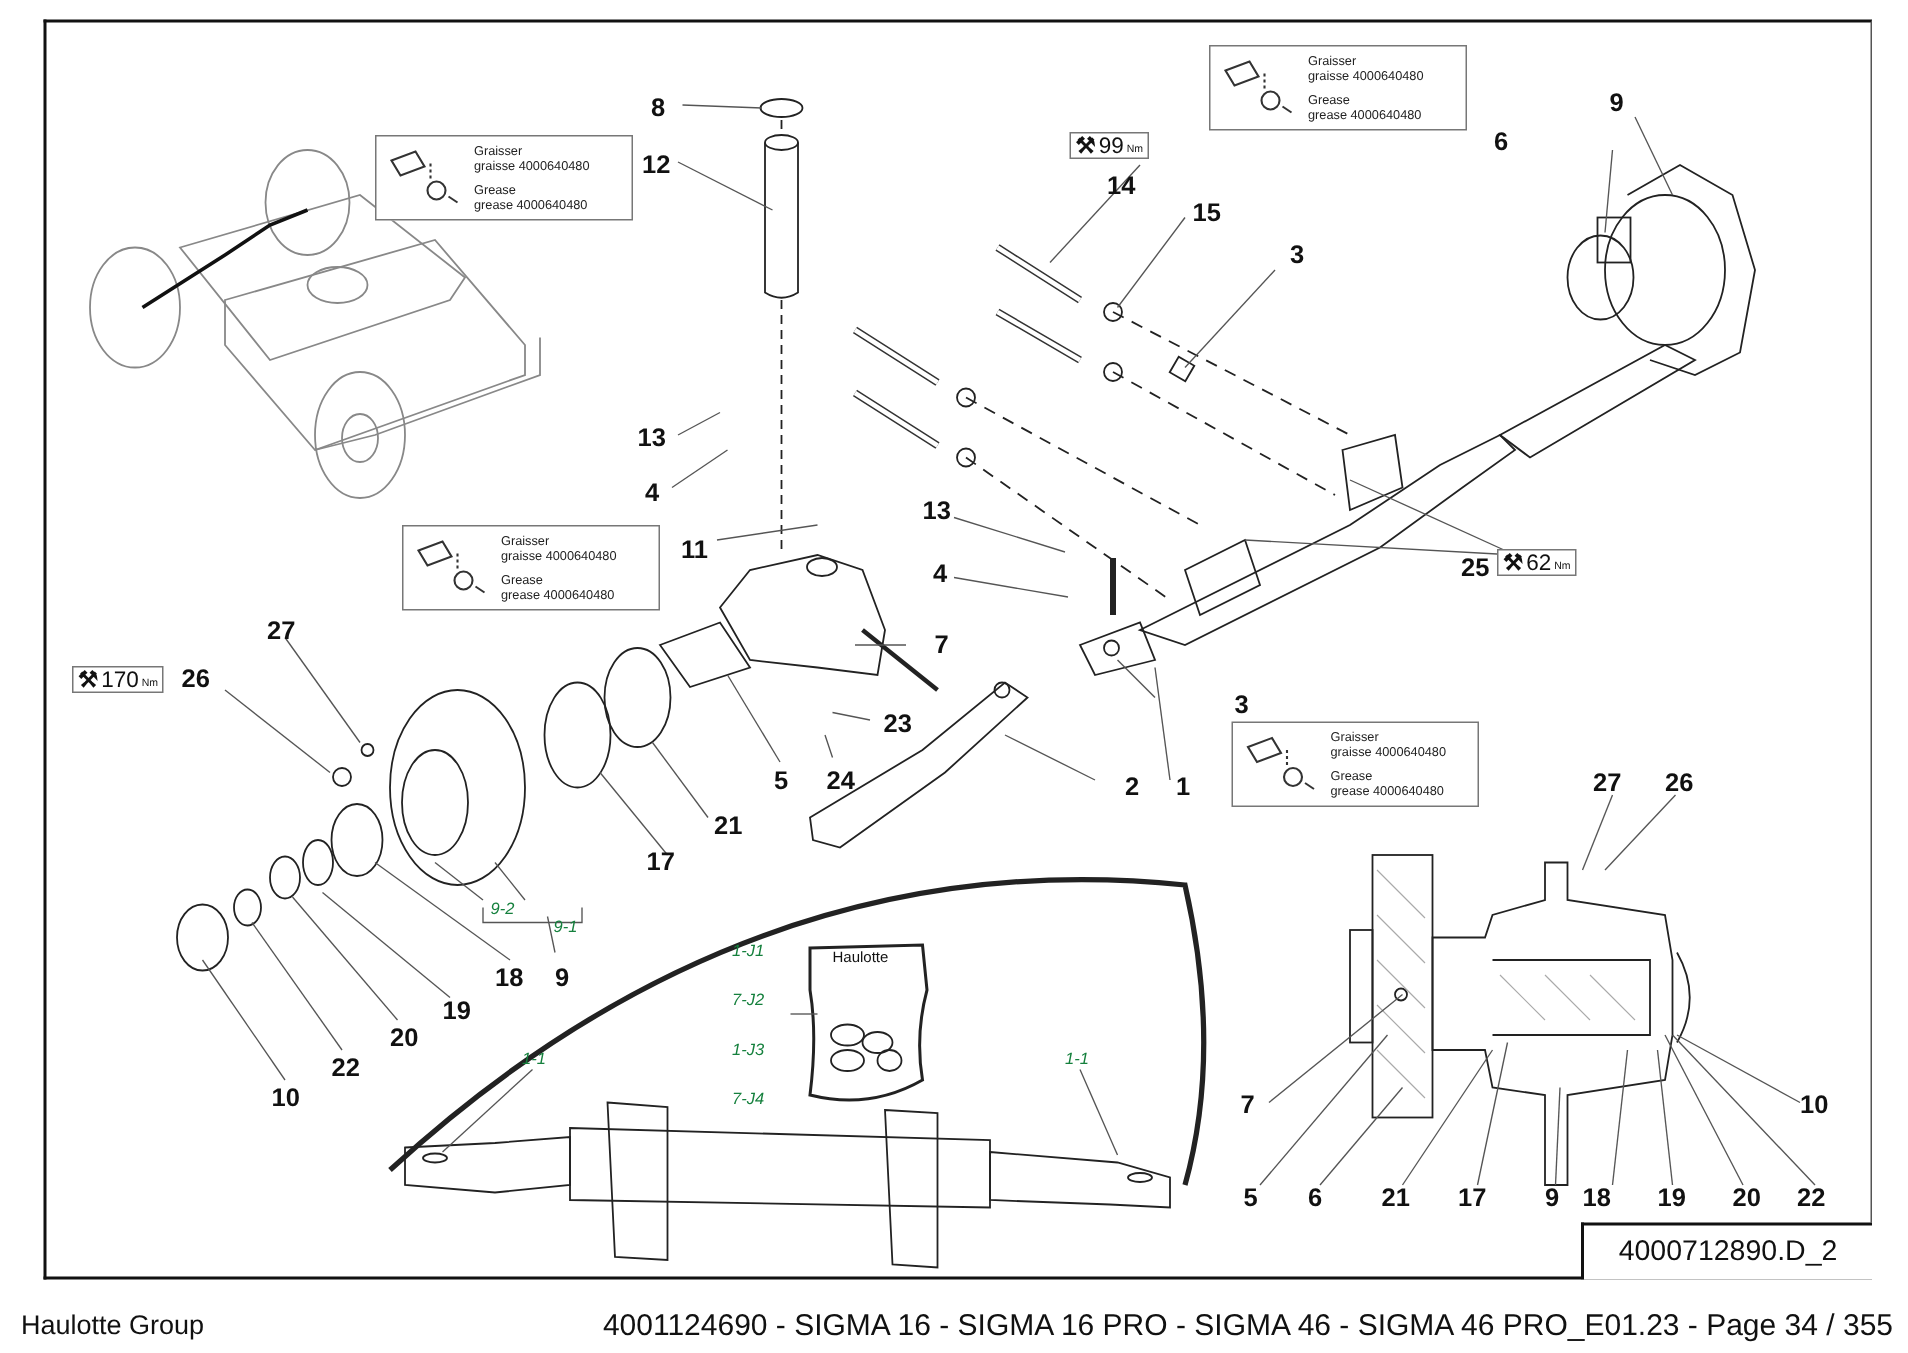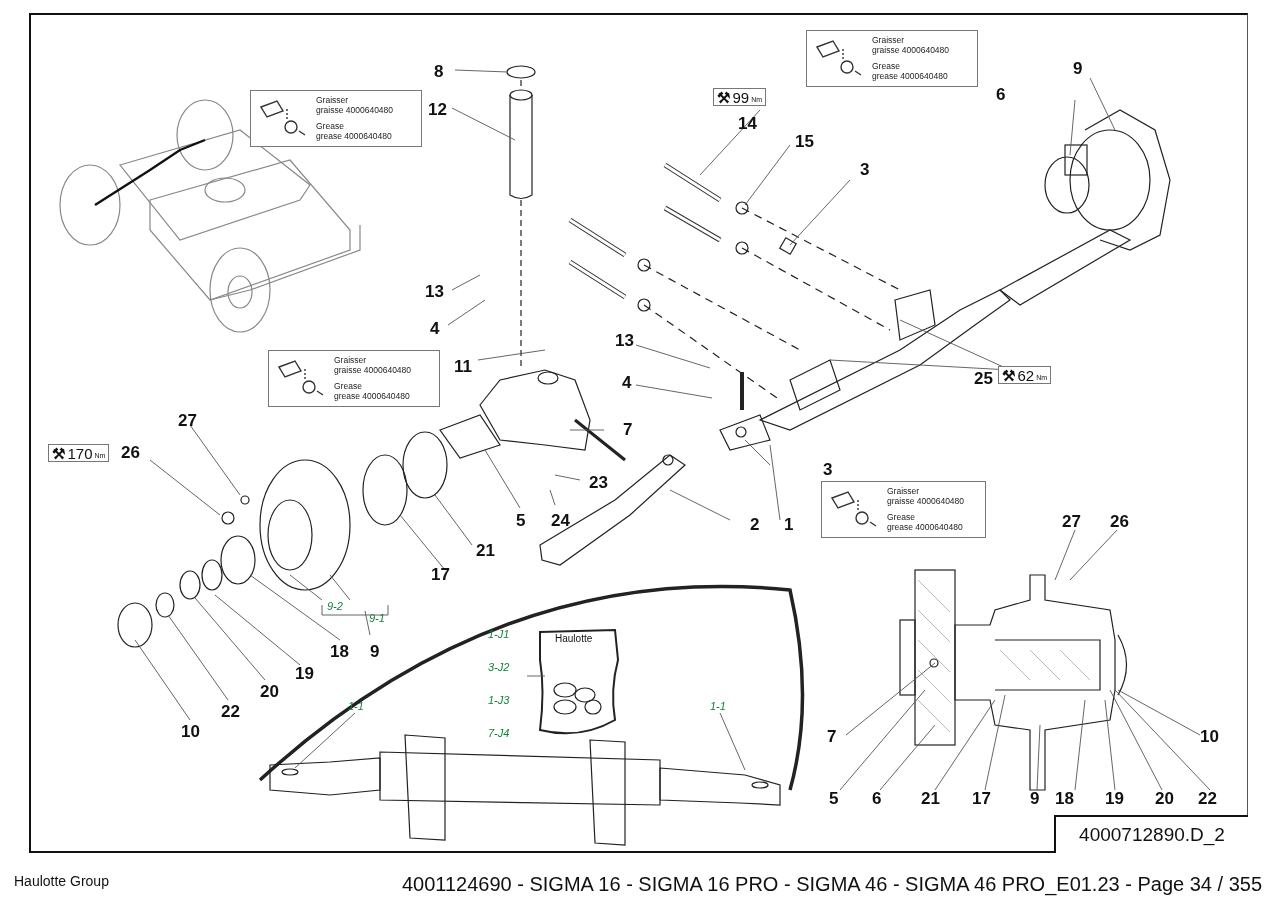--- a/index.html
+++ b/index.html
@@ -10,21 +10,21 @@
   .ilbl{position:absolute;font-weight:normal;font-style:italic;font-size:11px;line-height:14px;color:#15803d;white-space:nowrap;}
   .torque{position:absolute;border:1px solid #777;background:#fff;height:18px;display:flex;align-items:center;padding:0 3px;box-sizing:border-box;gap:2px;}
   .torque .tv{font-size:15px;line-height:15px;}
   .torque .tu{font-size:7px;line-height:7px;margin-top:5px;}
   .torque .ti{font-size:15px;font-weight:bold;line-height:15px;}
   .grease{position:absolute;width:150px;height:52px;border:1px solid #777;background:#fff;box-sizing:border-box;}
   .grease .gi{position:absolute;left:6px;top:6px;width:50px;height:40px;}
   .grease .gt{position:absolute;left:65px;font-size:8.5px;line-height:10px;color:#222;text-align:center;}
   .grease .gt.it{}
   #docno{position:absolute;left:1054px;top:815px;width:194px;height:38px;border-top:2px solid #111;border-left:2px solid #111;box-sizing:border-box;display:flex;align-items:center;justify-content:center;font-size:19px;background:#fff;}
-  #footer-left{position:absolute;left:14px;top:873px;font-size:14px;}
+  #footer-left{position:absolute;left:14px;top:873px;font-size:18px;}
   #footer-right{position:absolute;right:10px;top:873px;font-size:20px;}
   .bag-label{position:absolute;font-size:10px;}
 </style>
 </head>
 <body>
 
 <div id="frame"></div>
 
 <svg id="drawing" viewBox="0 0 1272 902" xmlns="http://www.w3.org/2000/svg">
   <g fill="none" stroke="#222" stroke-width="1.2">
@@ -276,21 +276,21 @@
 <div class="lbl" style="left:330px;top:643px;">18</div>
 <div class="lbl" style="left:370px;top:643px;">9</div>
 <div class="lbl" style="left:295px;top:665px;">19</div>
 <div class="lbl" style="left:260px;top:683px;">20</div>
 <div class="lbl" style="left:221px;top:703px;">22</div>
 <div class="lbl" style="left:181px;top:723px;">10</div>
 
 <div class="ilbl" style="left:327px;top:599px;">9-2</div>
 <div class="ilbl" style="left:369px;top:587px;margin-top:24px;">9-1</div>
 <div class="ilbl" style="left:488px;top:627px;">1-J1</div>
-<div class="ilbl" style="left:488px;top:660px;">3-J2</div>
+<div class="ilbl" style="left:488px;top:660px;">7-J2</div>
 <div class="ilbl" style="left:488px;top:693px;">1-J3</div>
 <div class="ilbl" style="left:488px;top:726px;">7-J4</div>
 <div class="ilbl" style="left:348px;top:699px;">1-1</div>
 <div class="ilbl" style="left:710px;top:699px;">1-1</div>
 <div class="bag-label" style="left:555px;top:633px;">Haulotte</div>
 
 <div class="lbl" style="left:1062px;top:513px;">27</div>
 <div class="lbl" style="left:1110px;top:513px;">26</div>
 <div class="lbl" style="left:827px;top:728px;">7</div>
 <div class="lbl" style="left:1200px;top:728px;">10</div>

